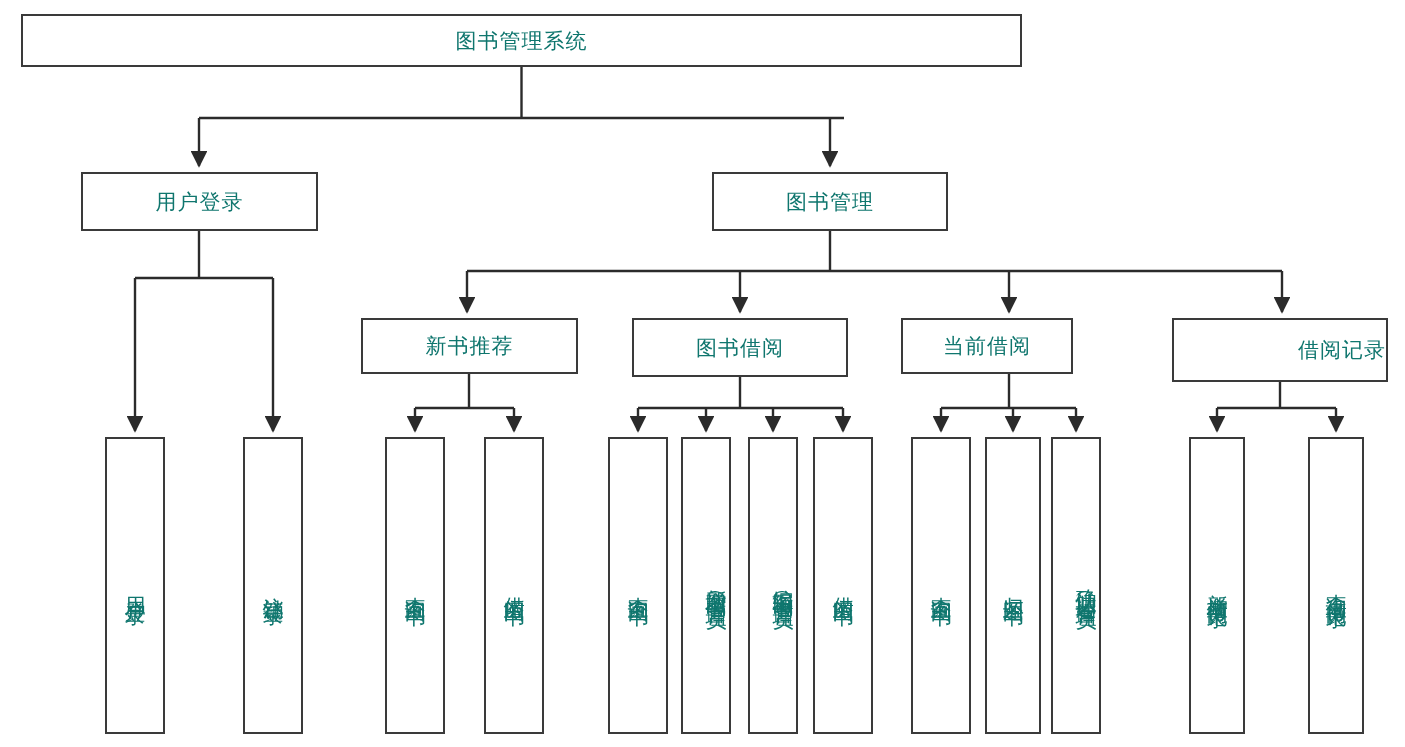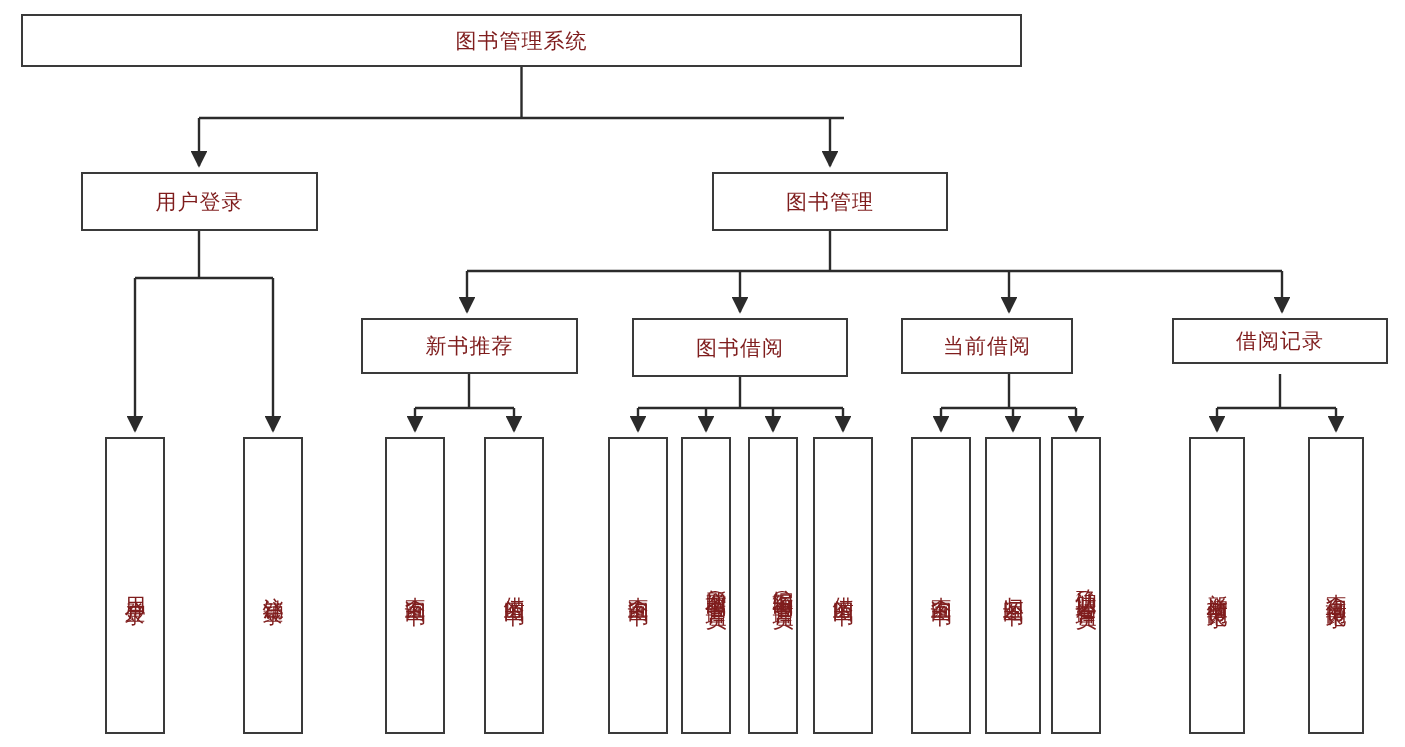--- a/index.html
+++ b/index.html
@@ -26,21 +26,21 @@
     pointer-events: none;
   }
   .node {
     position: absolute;
     box-sizing: border-box;
     background: #ffffff;
     border: 2px solid #3a3a3a;
     display: flex;
     align-items: center;
     justify-content: center;
-    color: #7f1d1d;
+    color: #0f766e;
   }
   .node.horiz {
     font-size: 21px;
     letter-spacing: 1px;
     line-height: 1.2;
   }
   .node.vert {
     writing-mode: vertical-rl;
     text-orientation: upright;
     font-size: 21px;
@@ -136,21 +136,21 @@
 
   <div class="node horiz" style="left: 361px; top: 318px; width: 217px; height: 56px;">
     <span>新书推荐</span>
   </div>
   <div class="node horiz" style="left: 632px; top: 318px; width: 216px; height: 59px;">
     <span>图书借阅</span>
   </div>
   <div class="node horiz" style="left: 901px; top: 318px; width: 172px; height: 56px;">
     <span>当前借阅</span>
   </div>
-  <div class="node horiz" style="left: 1172px; top: 318px; width: 216px; height: 46px;">
+  <div class="node horiz" style="left: 1172px; top: 318px; width: 216px; height: 64px; justify-content: flex-end;">
     <span>借阅记录</span>
   </div>
 
   <div class="node vert" style="left: 105px; top: 437px; width: 60px; height: 297px;">
     <span class="vlabel">用户登录</span>
   </div>
   <div class="node vert" style="left: 243px; top: 437px; width: 60px; height: 297px;">
     <span class="vlabel">注销登录</span>
   </div>
   <div class="node vert" style="left: 385px; top: 437px; width: 60px; height: 297px;">

